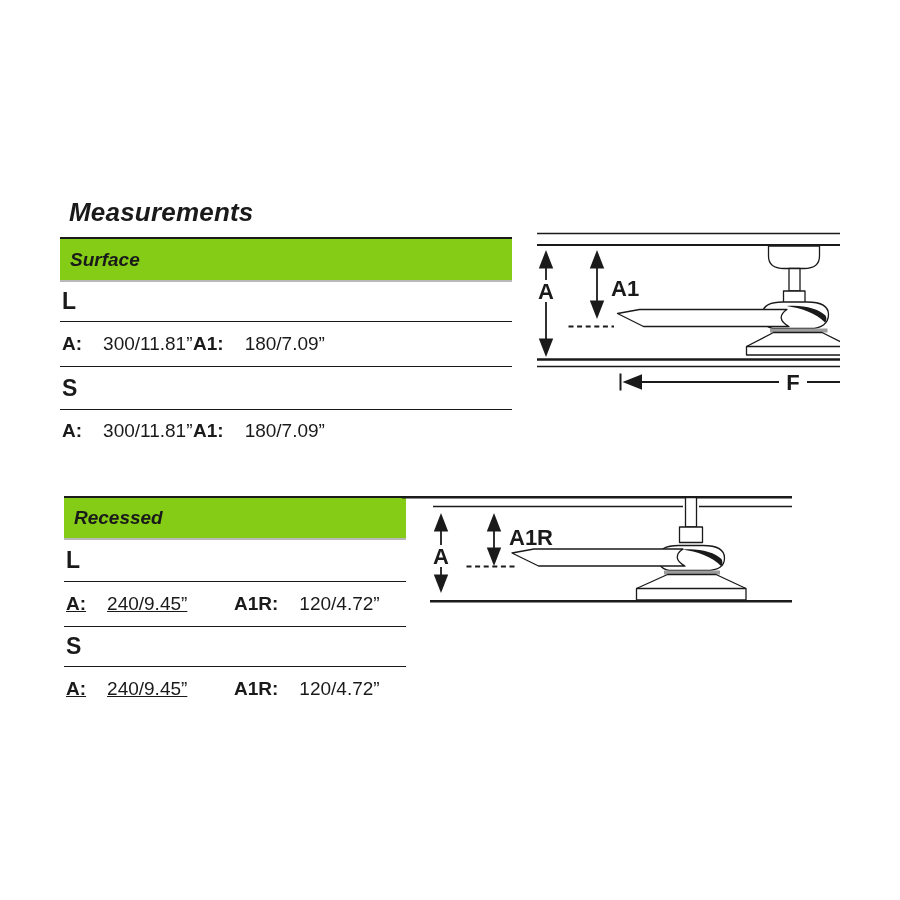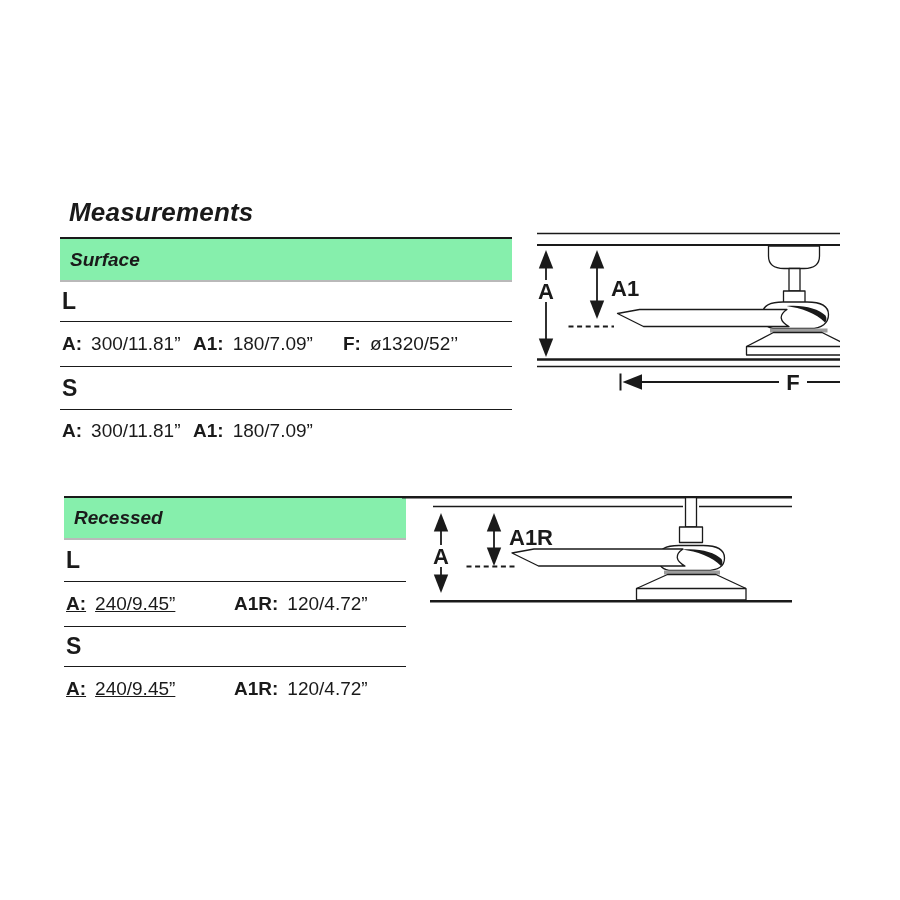--- a/index.html
+++ b/index.html
@@ -7,31 +7,31 @@
     position:relative;width:840px;height:900px;background:#ffffff;overflow:hidden;
     font-family:"Liberation Sans",sans-serif;color:#1a1a1a;
   }
   .page-title{
     position:absolute;left:69px;top:197px;
     font-size:26px;font-weight:bold;font-style:italic;letter-spacing:.2px;
   }
   .mtable{position:absolute;border-top:2.5px solid #1a1a1a;box-sizing:border-box;}
   .mtable .row{box-sizing:border-box;display:flex;align-items:center;}
   .hdr{
-    background:#86efac;border-bottom:2px solid #b9b9b9;
+    background:#84cc16;border-bottom:2px solid #b9b9b9;
     font-weight:bold;font-style:italic;font-size:19px;padding-left:10px;text-align:center;
   }
   .size{font-weight:bold;font-size:23px;padding-left:2px;border-bottom:1.5px solid #1a1a1a;}
   .vals{font-size:19px;padding-left:2px;border-bottom:1.5px solid #1a1a1a;}
   .vals.last{border-bottom:none;}
   .grp{white-space:nowrap;}
   .g1s{flex:0 0 131px;} .g2s{flex:0 0 150px;} .g3s{flex:1;}
   .g1r{flex:0 0 168px;text-decoration:underline;} .g2r{flex:1;}
   .grp b{font-weight:bold;}
-  .grp .v{margin-left:9px;}
+  .grp .v{margin-left:21px;}
   svg{position:absolute;}
   svg .ln{stroke:#1a1a1a;fill:none;}
   svg .shape{stroke:#1a1a1a;stroke-width:1.3;fill:#ffffff;stroke-linejoin:round;}
   svg .dark{fill:#1a1a1a;stroke:none;}
   svg .band{fill:#9c9c9c;stroke:none;}
   svg text{font-family:"Liberation Sans",sans-serif;font-weight:bold;font-size:22px;fill:#1a1a1a;}
   .speck{position:absolute;background:#3a3a3a;}
 </style>
 </head>
 <body>
@@ -43,21 +43,20 @@
   <div class="mtable" style="left:60px;top:237px;width:452px;">
     <div class="row hdr" style="height:43px;">
       <span>Surface</span>
     </div>
     <div class="row size" style="height:40px;">
       <span>L</span>
     </div>
     <div class="row vals" style="height:45px;">
       <span class="grp g1s"><b>A:</b><span class="v">300/11.81”</span></span>
       <span class="grp g2s"><b>A1:</b><span class="v">180/7.09”</span></span>
-      <span class="grp g3s"><b>F:</b><span class="v">ø1320/52’’</span></span>
     </div>
     <div class="row size" style="height:43px;">
       <span>S</span>
     </div>
     <div class="row vals last" style="height:42px;">
       <span class="grp g1s"><b>A:</b><span class="v">300/11.81”</span></span>
       <span class="grp g2s"><b>A1:</b><span class="v">180/7.09”</span></span>
     </div>
   </div>
 

